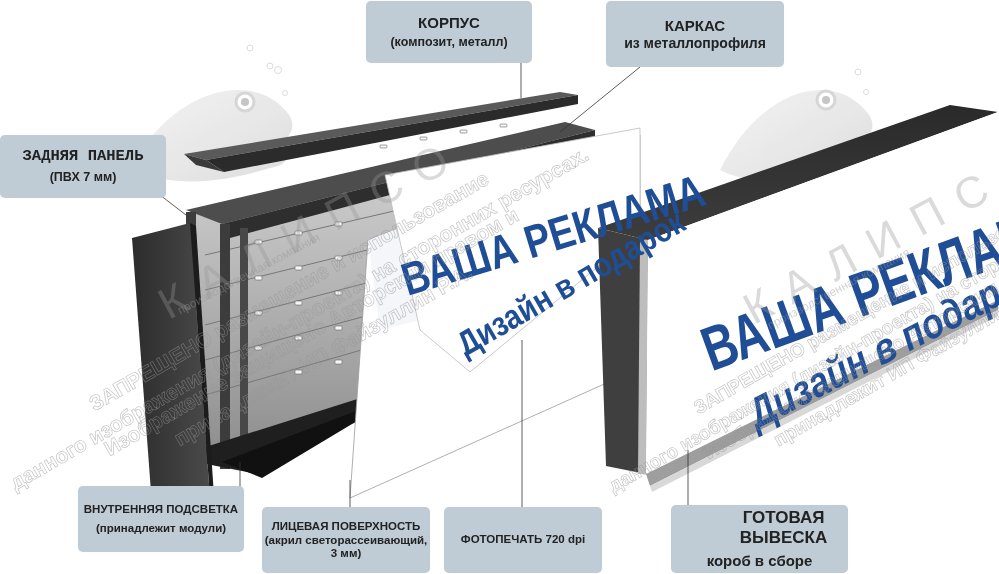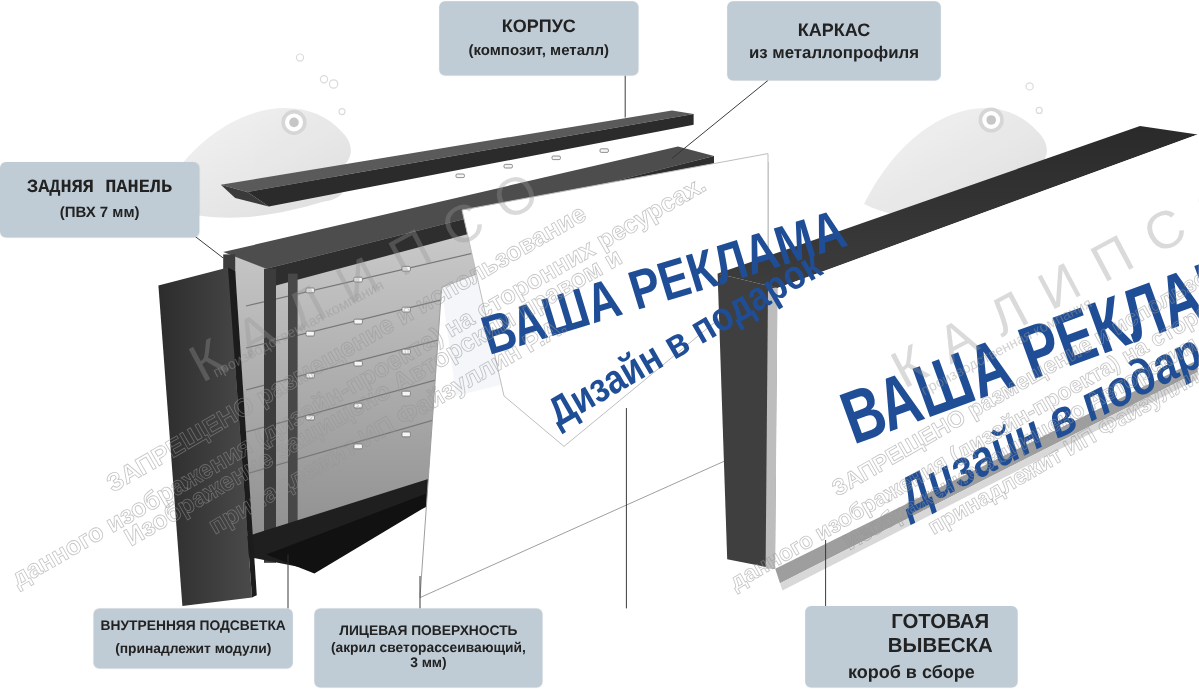--- a/index.html
+++ b/index.html
@@ -25,22 +25,22 @@
   .label.small .t1 { font-size: 11.5px; }
   .label.small .t2 { font-size: 11.5px; margin-top: 6px; }
   .label.big .t1 { font-size: 17px; padding-left: 48px; }
   .label.big .t2 { font-size: 15px; margin-top: 5px; }
 
   #lbl-korpus { left: 366px; top: 1px; width: 166px; height: 62px; }
   #lbl-karkas { left: 606px; top: 1px; width: 178px; height: 66px; }
   #lbl-karkas .t2 { font-size: 14px; margin-top: 1px; }
   #lbl-zadnyaya { left: 0px; top: 135px; width: 166px; height: 63px; }
   #lbl-zadnyaya .t1 { font-size: 15.5px; font-family: Liberation Mono, monospace; }
-  #lbl-podsvetka { left: 78px; top: 507px; width: 166px; height: 50px; }
-  #lbl-licevaya { left: 262px; top: 507px; width: 190px; height: 66px; }
+  #lbl-podsvetka { left: 78px; top: 486px; width: 166px; height: 66px; }
+  #lbl-licevaya { left: 262px; top: 507px; width: 168px; height: 66px; }
   #lbl-licevaya .t2 { margin-top: 1px; }
   #lbl-foto { left: 444px; top: 507px; width: 158px; height: 66px; }
   #lbl-gotovaya { left: 671px; top: 505px; width: 177px; height: 68px; }
 
   .wm {
     position: absolute;
     color: rgba(255,255,255,0.0);
     -webkit-text-stroke: 0.7px rgba(150,150,150,0.55);
     font-family: "Liberation Sans", sans-serif;
     font-weight: bold;
@@ -244,19 +244,22 @@
   <div class="label small" id="lbl-podsvetka">
     <span class="t1">ВНУТРЕННЯЯ ПОДСВЕТКА</span>
     <span class="t2">(принадлежит модули)</span>
   </div>
 
   <div class="label small" id="lbl-licevaya">
     <span class="t1">ЛИЦЕВАЯ ПОВЕРХНОСТЬ</span>
     <span class="t2" style="max-width:165px;">(акрил светорассеивающий, 3 мм)</span>
   </div>
 
+  <div class="label small" id="lbl-foto">
+    <span class="t1">ФОТОПЕЧАТЬ 720 dpi</span>
+  </div>
 
   <div class="label big" id="lbl-gotovaya">
     <span class="t1">ГОТОВАЯ ВЫВЕСКА</span>
     <span class="t2">короб в сборе</span>
   </div>
 
 </div>
 
 </body></html>

